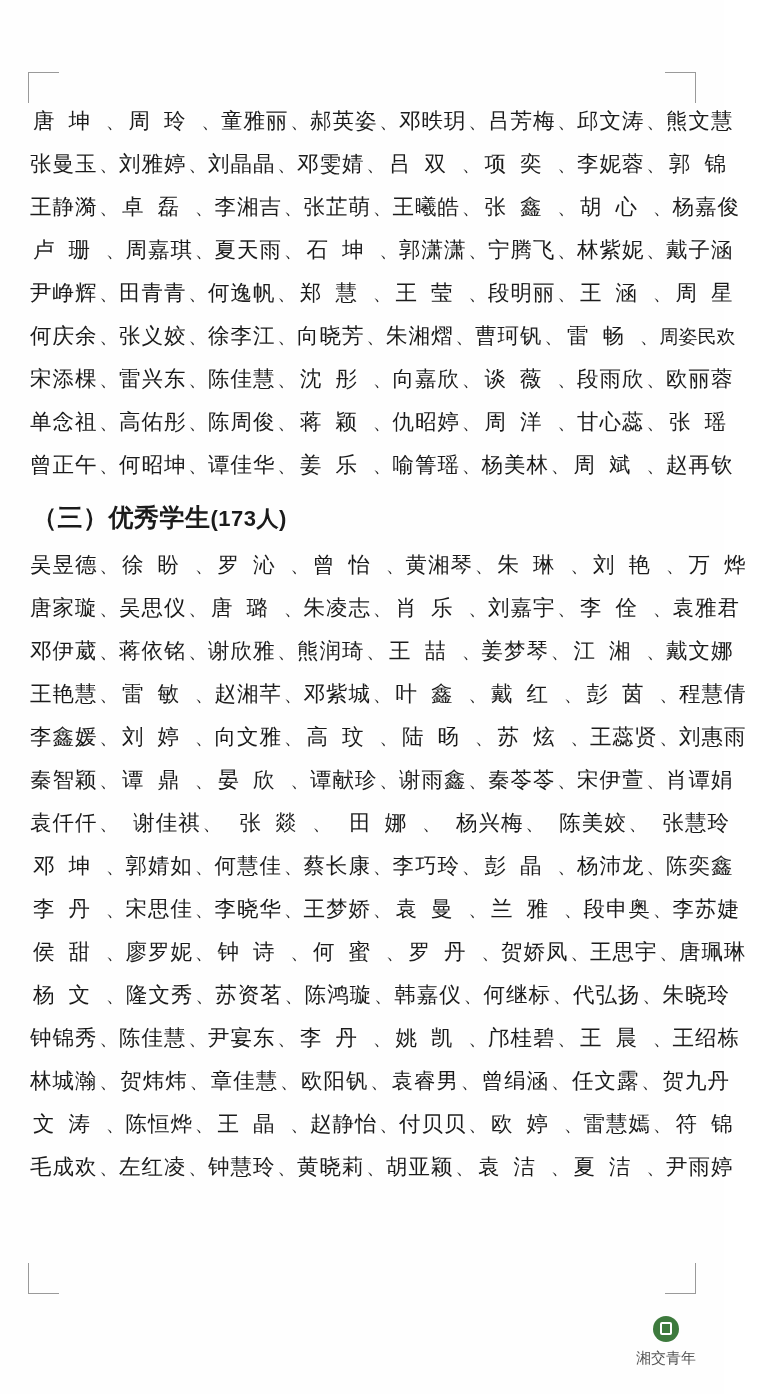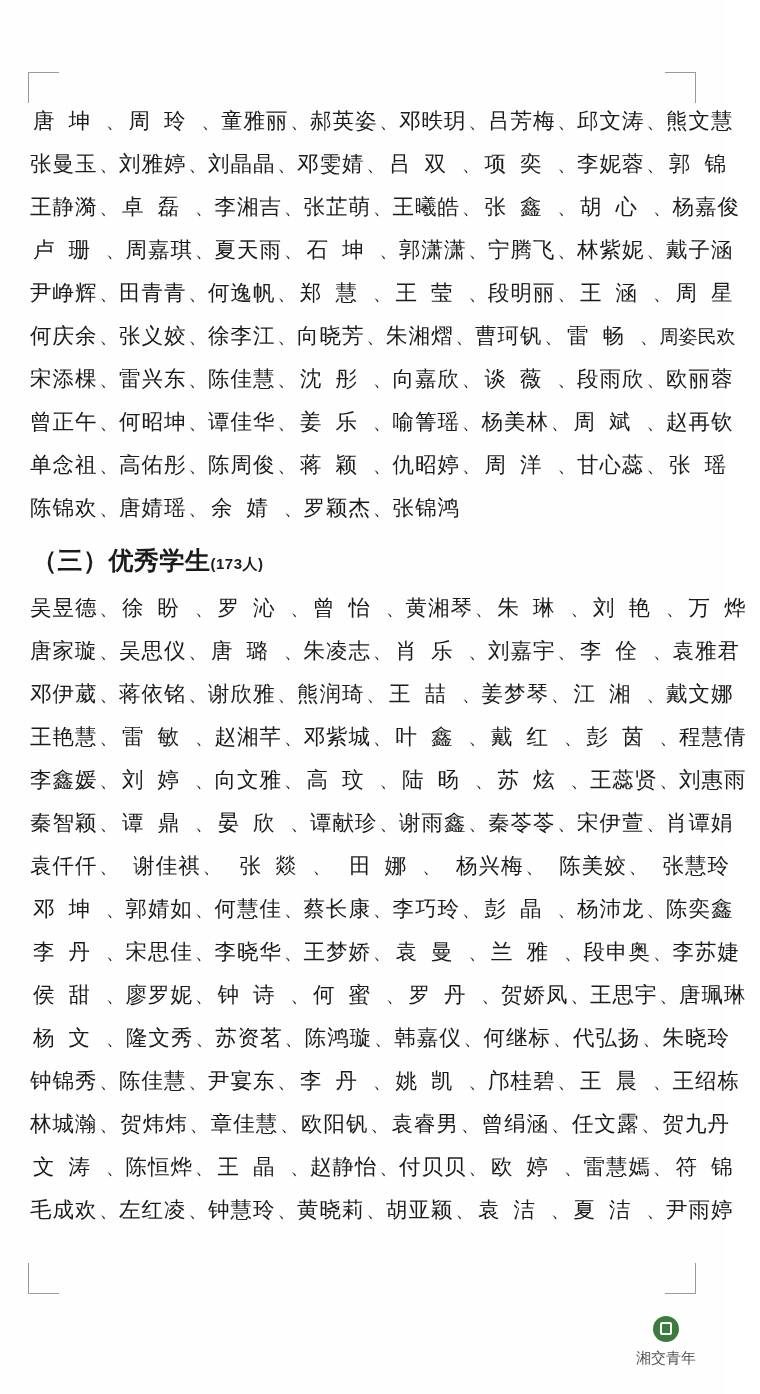--- a/index.html
+++ b/index.html
@@ -74,21 +74,21 @@
   .w4 .nm { letter-spacing: 0px; font-size: 19px; }
 
   .section-heading {
     font-size: 25px;
     font-weight: bold;
     margin: 14px 0 10px 2px;
     letter-spacing: 0.5px;
     font-family: "Liberation Sans", "DejaVu Sans", sans-serif;
   }
   .section-heading .cnt {
-    font-size: 15px;
+    font-size: 22px;
   }
 
   
   .footer {
     position: absolute;
     right: 28px;
     bottom: 26px;
     display: flex;
     align-items: center;
     gap: 7px;
@@ -196,46 +196,39 @@
           <span class="name-cell w3"><span class="nm">宋添棵</span><span class="sep">、</span></span>
           <span class="name-cell w3"><span class="nm">雷兴东</span><span class="sep">、</span></span>
           <span class="name-cell w3"><span class="nm">陈佳慧</span><span class="sep">、</span></span>
           <span class="name-cell w2"><span class="nm">沈彤</span><span class="sep">、</span></span>
           <span class="name-cell w3"><span class="nm">向嘉欣</span><span class="sep">、</span></span>
           <span class="name-cell w2"><span class="nm">谈薇</span><span class="sep">、</span></span>
           <span class="name-cell w3"><span class="nm">段雨欣</span><span class="sep">、</span></span>
           <span class="name-cell w3"><span class="nm">欧丽蓉</span></span>
         </div>
         <div class="name-row">
+          <span class="name-cell w3"><span class="nm">单念祖</span><span class="sep">、</span></span>
+          <span class="name-cell w3"><span class="nm">高佑彤</span><span class="sep">、</span></span>
+          <span class="name-cell w3"><span class="nm">陈周俊</span><span class="sep">、</span></span>
+          <span class="name-cell w2"><span class="nm">蒋颖</span><span class="sep">、</span></span>
+          <span class="name-cell w3"><span class="nm">仇昭婷</span><span class="sep">、</span></span>
+          <span class="name-cell w2"><span class="nm">周洋</span><span class="sep">、</span></span>
+          <span class="name-cell w3"><span class="nm">甘心蕊</span><span class="sep">、</span></span>
+          <span class="name-cell w2"><span class="nm">张瑶</span></span>
+        </div>
+        <div class="name-row">
           <span class="name-cell w3"><span class="nm">曾正午</span><span class="sep">、</span></span>
           <span class="name-cell w3"><span class="nm">何昭坤</span><span class="sep">、</span></span>
           <span class="name-cell w3"><span class="nm">谭佳华</span><span class="sep">、</span></span>
           <span class="name-cell w2"><span class="nm">姜乐</span><span class="sep">、</span></span>
           <span class="name-cell w3"><span class="nm">喻箐瑶</span><span class="sep">、</span></span>
           <span class="name-cell w3"><span class="nm">杨美林</span><span class="sep">、</span></span>
           <span class="name-cell w2"><span class="nm">周斌</span><span class="sep">、</span></span>
           <span class="name-cell w3"><span class="nm">赵再钦</span></span>
         </div>
-        <div class="name-row">
-          <span class="name-cell w3"><span class="nm">单念祖</span><span class="sep">、</span></span>
-          <span class="name-cell w3"><span class="nm">高佑彤</span><span class="sep">、</span></span>
-          <span class="name-cell w3"><span class="nm">陈周俊</span><span class="sep">、</span></span>
-          <span class="name-cell w2"><span class="nm">蒋颖</span><span class="sep">、</span></span>
-          <span class="name-cell w3"><span class="nm">仇昭婷</span><span class="sep">、</span></span>
-          <span class="name-cell w2"><span class="nm">周洋</span><span class="sep">、</span></span>
-          <span class="name-cell w3"><span class="nm">甘心蕊</span><span class="sep">、</span></span>
-          <span class="name-cell w2"><span class="nm">张瑶</span></span>
-        </div>
-        <div class="name-row" style="justify-content: flex-start;">
-          <span class="name-cell w3"><span class="nm">陈锦欢</span><span class="sep">、</span></span>
-          <span class="name-cell w3"><span class="nm">唐婧瑶</span><span class="sep">、</span></span>
-          <span class="name-cell w2"><span class="nm">余婧</span><span class="sep">、</span></span>
-          <span class="name-cell w3"><span class="nm">罗颖杰</span><span class="sep">、</span></span>
-          <span class="name-cell w3"><span class="nm">张锦鸿</span></span>
-        </div>
       </div>
 
     <div class="section-heading">
       <span>（三）优秀学生</span><span class="cnt">(173人)</span>
     </div>
 
     <div class="name-block" id="block-students">
         <div class="name-row">
           <span class="name-cell w3"><span class="nm">吴昱德</span><span class="sep">、</span></span>
           <span class="name-cell w2"><span class="nm">徐盼</span><span class="sep">、</span></span>

